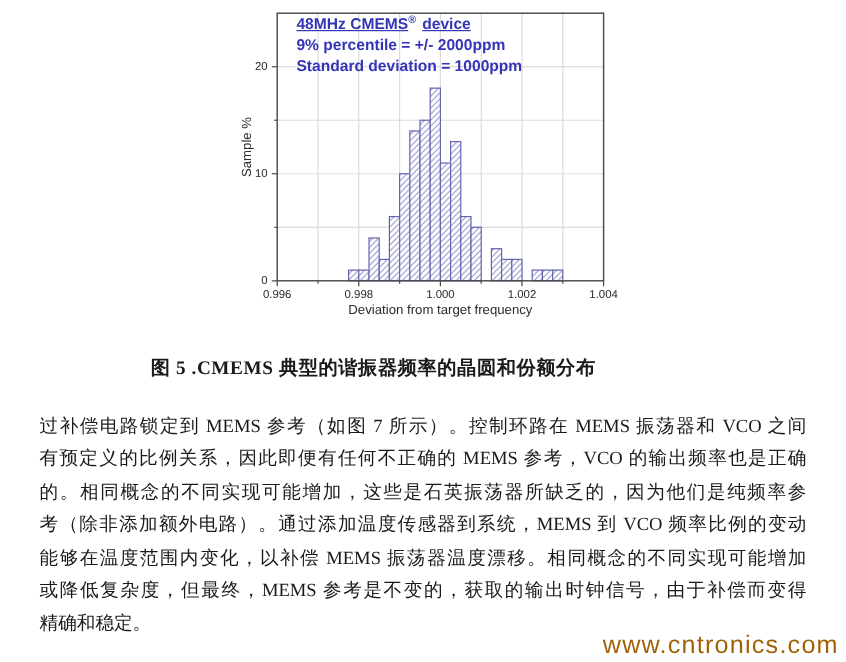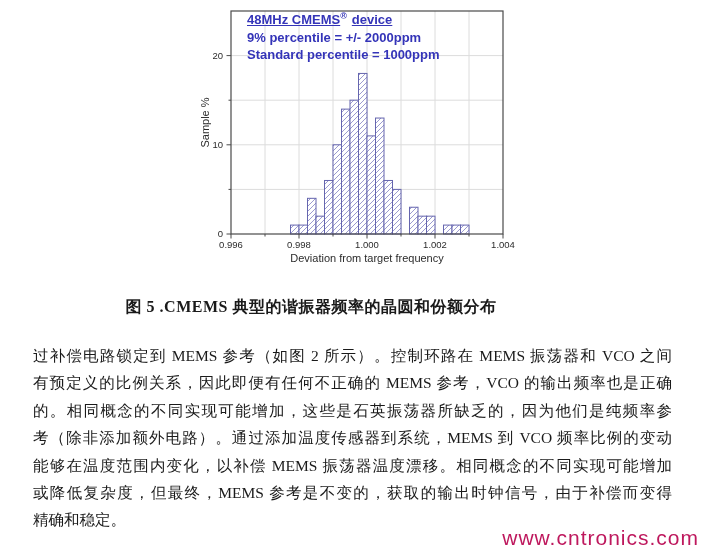--- a/index.html
+++ b/index.html
@@ -104,31 +104,31 @@
           <text x="39" y="237" text-anchor="end">0</text>
           <text x="39" y="147.8" text-anchor="end">10</text>
           <text x="39" y="58.599999999999994" text-anchor="end">20</text>
         </g>
         <text x="183" y="262" text-anchor="middle" font-size="11">Deviation from target frequency</text>
         <text transform="translate(25,122.5) rotate(-90)" text-anchor="middle" font-size="11">Sample %</text>
       </svg>
     <div class="annot" style="color: rgb(52, 52, 184);">
       <div class="annot-line"><span class="u">48MHz CMEMS</span><sup>®</sup><span class="u">device</span></div>
       <div class="annot-line">9% percentile = +/- 2000ppm</div>
-      <div class="annot-line">Standard percentile = 1000ppm</div>
+      <div class="annot-line">Standard deviation = 1000ppm</div>
     </div>
   </div>
 
   <div class="caption">图 5 .CMEMS 典型的谐振器频率的晶圆和份额分布</div>
 
   <div class="bodytext">
-    <div class="body-line">过补偿电路锁定到 MEMS 参考（如图 2 所示）。控制环路在 MEMS 振荡器和 VCO 之间</div>
+    <div class="body-line">过补偿电路锁定到 MEMS 参考（如图 7 所示）。控制环路在 MEMS 振荡器和 VCO 之间</div>
     <div class="body-line">有预定义的比例关系，因此即便有任何不正确的 MEMS 参考，VCO 的输出频率也是正确</div>
     <div class="body-line">的。相同概念的不同实现可能增加，这些是石英振荡器所缺乏的，因为他们是纯频率参</div>
     <div class="body-line">考（除非添加额外电路）。通过添加温度传感器到系统，MEMS 到 VCO 频率比例的变动</div>
     <div class="body-line">能够在温度范围内变化，以补偿 MEMS 振荡器温度漂移。相同概念的不同实现可能增加</div>
     <div class="body-line">或降低复杂度，但最终，MEMS 参考是不变的，获取的输出时钟信号，由于补偿而变得</div>
     <div class="body-line last">精确和稳定。</div>
   </div>
 
-  <div class="watermark" style="color: #be185d;">www.cntronics.com</div>
+  <div class="watermark" style="color: #a16207;">www.cntronics.com</div>
 
 </div>
 
 </body></html>

